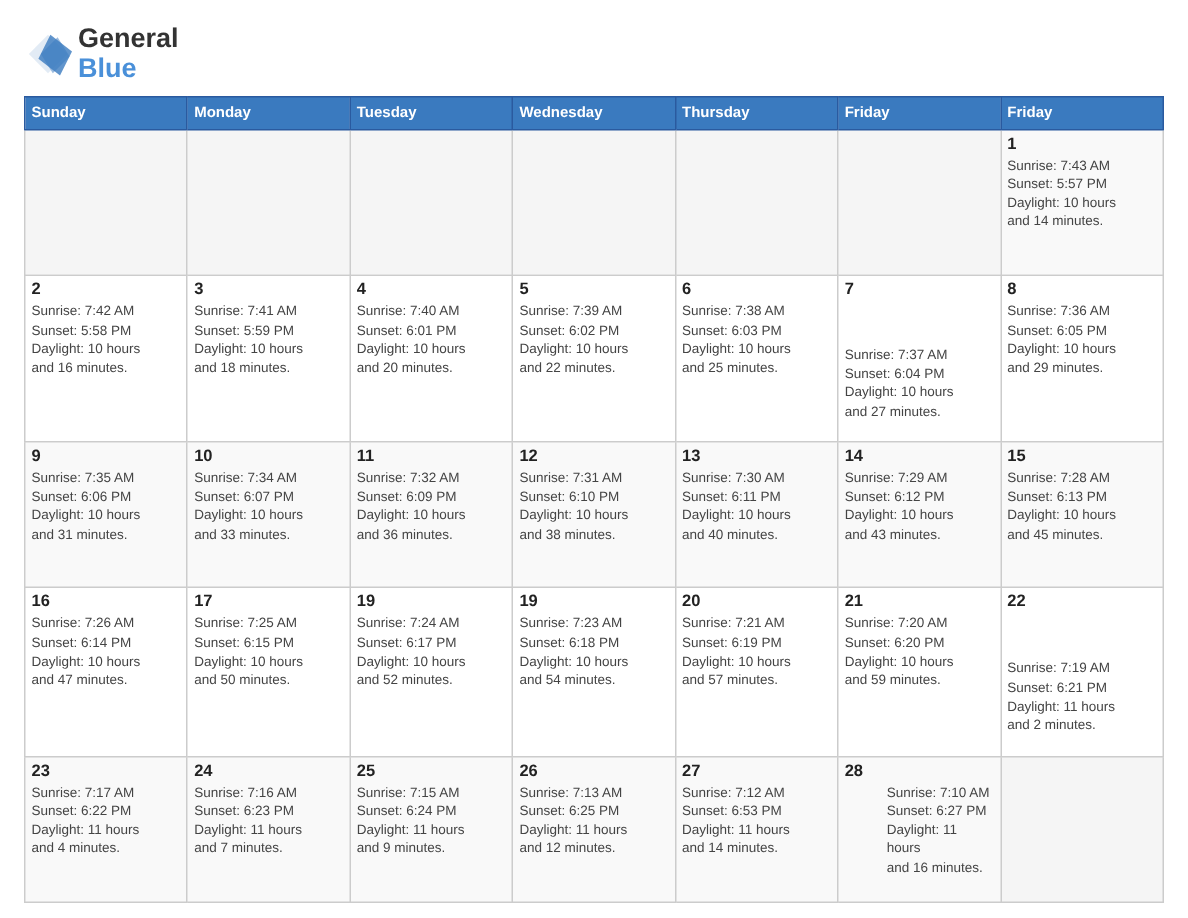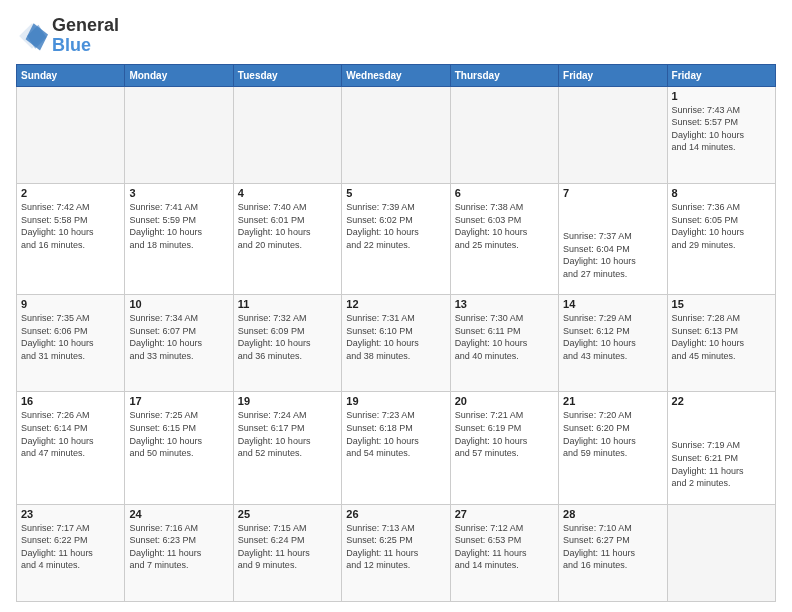--- a/index.html
+++ b/index.html
@@ -334,21 +334,21 @@
           </td>
           <td>
             <div class="day-number">27</div>
             <div class="day-info" style="white-space: pre-line;">Sunrise: 7:12 AM
 Sunset: 6:53 PM
 Daylight: 11 hours
 and 14 minutes.</div>
           </td>
           <td>
             <div class="day-number">28</div>
-            <div class="day-info" style="white-space: pre-line;">Sunrise: 7:10 AM
+            <div class="day-info" style="white-space: pre-line; margin-left: 28px;">Sunrise: 7:10 AM
 Sunset: 6:27 PM
 Daylight: 11 hours
 and 16 minutes.</div>
           </td>
           <td class="empty-cell"></td>
         </tr>
       </tbody>
   </table>
 </div>
 

